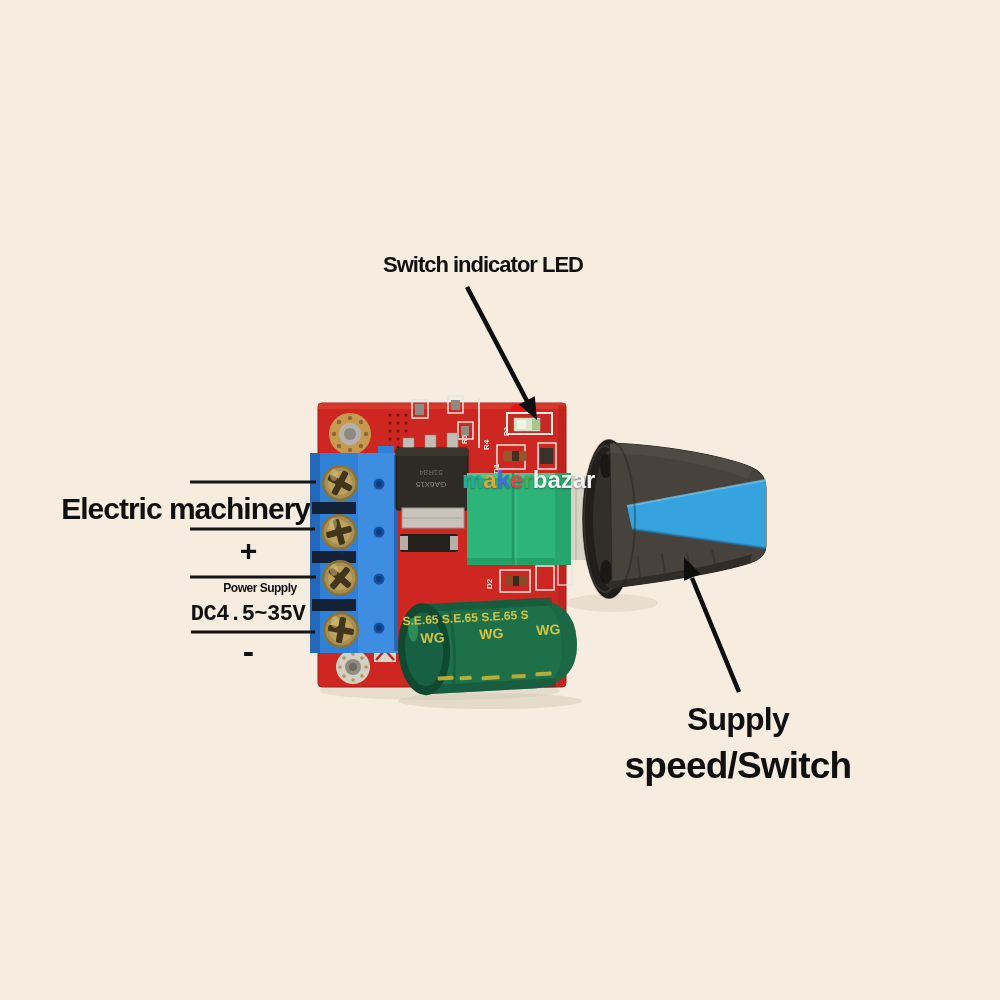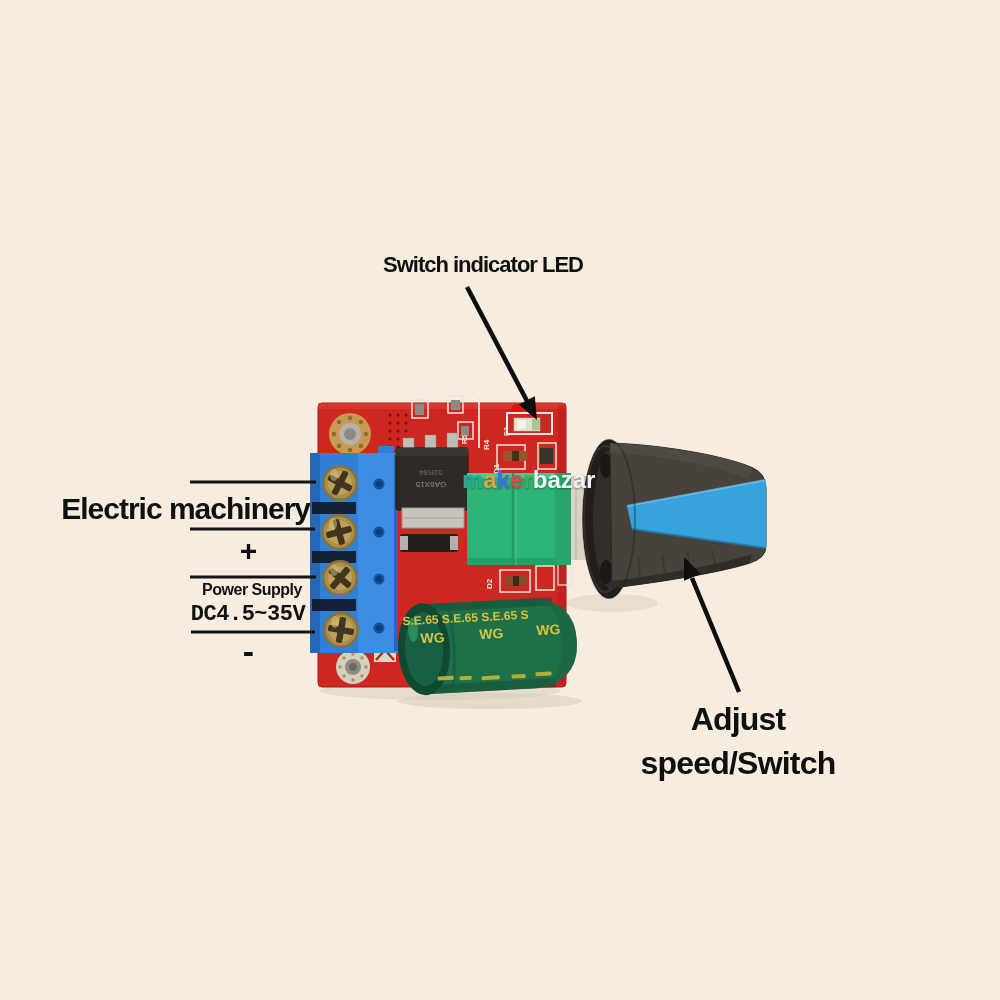--- a/index.html
+++ b/index.html
@@ -3,25 +3,25 @@
 <meta charset="utf-8">
 <style>
   html,body{margin:0;padding:0;}
   #stage{position:relative;width:1000px;height:1000px;background:#f6ecdf;overflow:hidden;
          font-family:"Liberation Sans","DejaVu Sans",sans-serif;}
   .lbl{position:absolute;color:#101010;font-weight:700;letter-spacing:-0.8px;white-space:nowrap;}
   .center{transform:translateX(-50%);text-align:center;}
   #switch-led-label{left:483px;top:252px;font-size:22px;letter-spacing:-1px;}
   #electric-machinery-label{left:0px;top:492px;width:310px;text-align:right;font-size:30px;letter-spacing:-1px;}
   #plus-label{left:248px;top:534px;font-size:30px;}
-  #power-supply-label{left:252px;top:581px;font-size:16px;letter-spacing:-0.5px;}
+  #power-supply-label{left:260px;top:581px;font-size:12px;letter-spacing:-0.5px;}
   #dc-range-label{left:248px;top:602px;font-size:22px;letter-spacing:-0.5px;font-family:Liberation Mono, monospace;}
   #minus-label{left:248px;top:632px;font-size:34px;}
   #adjust-label-1{left:738px;top:701px;font-size:32px;}
-  #adjust-label-2{left:738px;top:745px;font-size:32px;}
+  #adjust-label-2{left:738px;top:745px;font-size:37px;}
   #watermark{position:absolute;left:462px;top:466px;font-size:24px;font-weight:700;letter-spacing:0;
              text-shadow:0 1px 2px rgba(20,40,30,.45);}
   #watermark .s{color:#f2f2f2;}
   #watermark .c0{color:#2aa896;}
   #watermark .c1{color:#e8a23c;}
   #watermark .c2{color:#4a6ae0;}
   #watermark .c3{color:#e04848;}
   #watermark .c4{color:#4ab04a;}
   svg{position:absolute;left:0;top:0;}
   #module-svg{left:300px;top:388px;}
@@ -33,21 +33,21 @@
 <body>
 
 <div id="stage">
 
   <div class="lbl center" id="switch-led-label">Switch indicator LED</div>
   <div class="lbl" id="electric-machinery-label">Electric machinery</div>
   <div class="lbl center" id="plus-label">+</div>
   <div class="lbl center" id="power-supply-label">Power Supply</div>
   <div class="lbl center" id="dc-range-label">DC4.5~35V</div>
   <div class="lbl center" id="minus-label">-</div>
-  <div class="lbl center" id="adjust-label-1">Adjust</div>
+  <div class="lbl center" id="adjust-label-1">Supply</div>
   <div class="lbl center" id="adjust-label-2">speed/Switch</div>
 
   <svg id="module-svg" width="480" height="335" viewBox="0 0 480 335">
 
     <g>
       <ellipse cx="140" cy="303" rx="120" ry="9" fill="#d8cdbb" opacity="0.5"></ellipse>
       <ellipse cx="190" cy="313" rx="92" ry="8" fill="#d4c9b6" opacity="0.5"></ellipse>
       <ellipse cx="312" cy="215" rx="46" ry="9" fill="#d8cdbb" opacity="0.45"></ellipse>
     </g>
 

